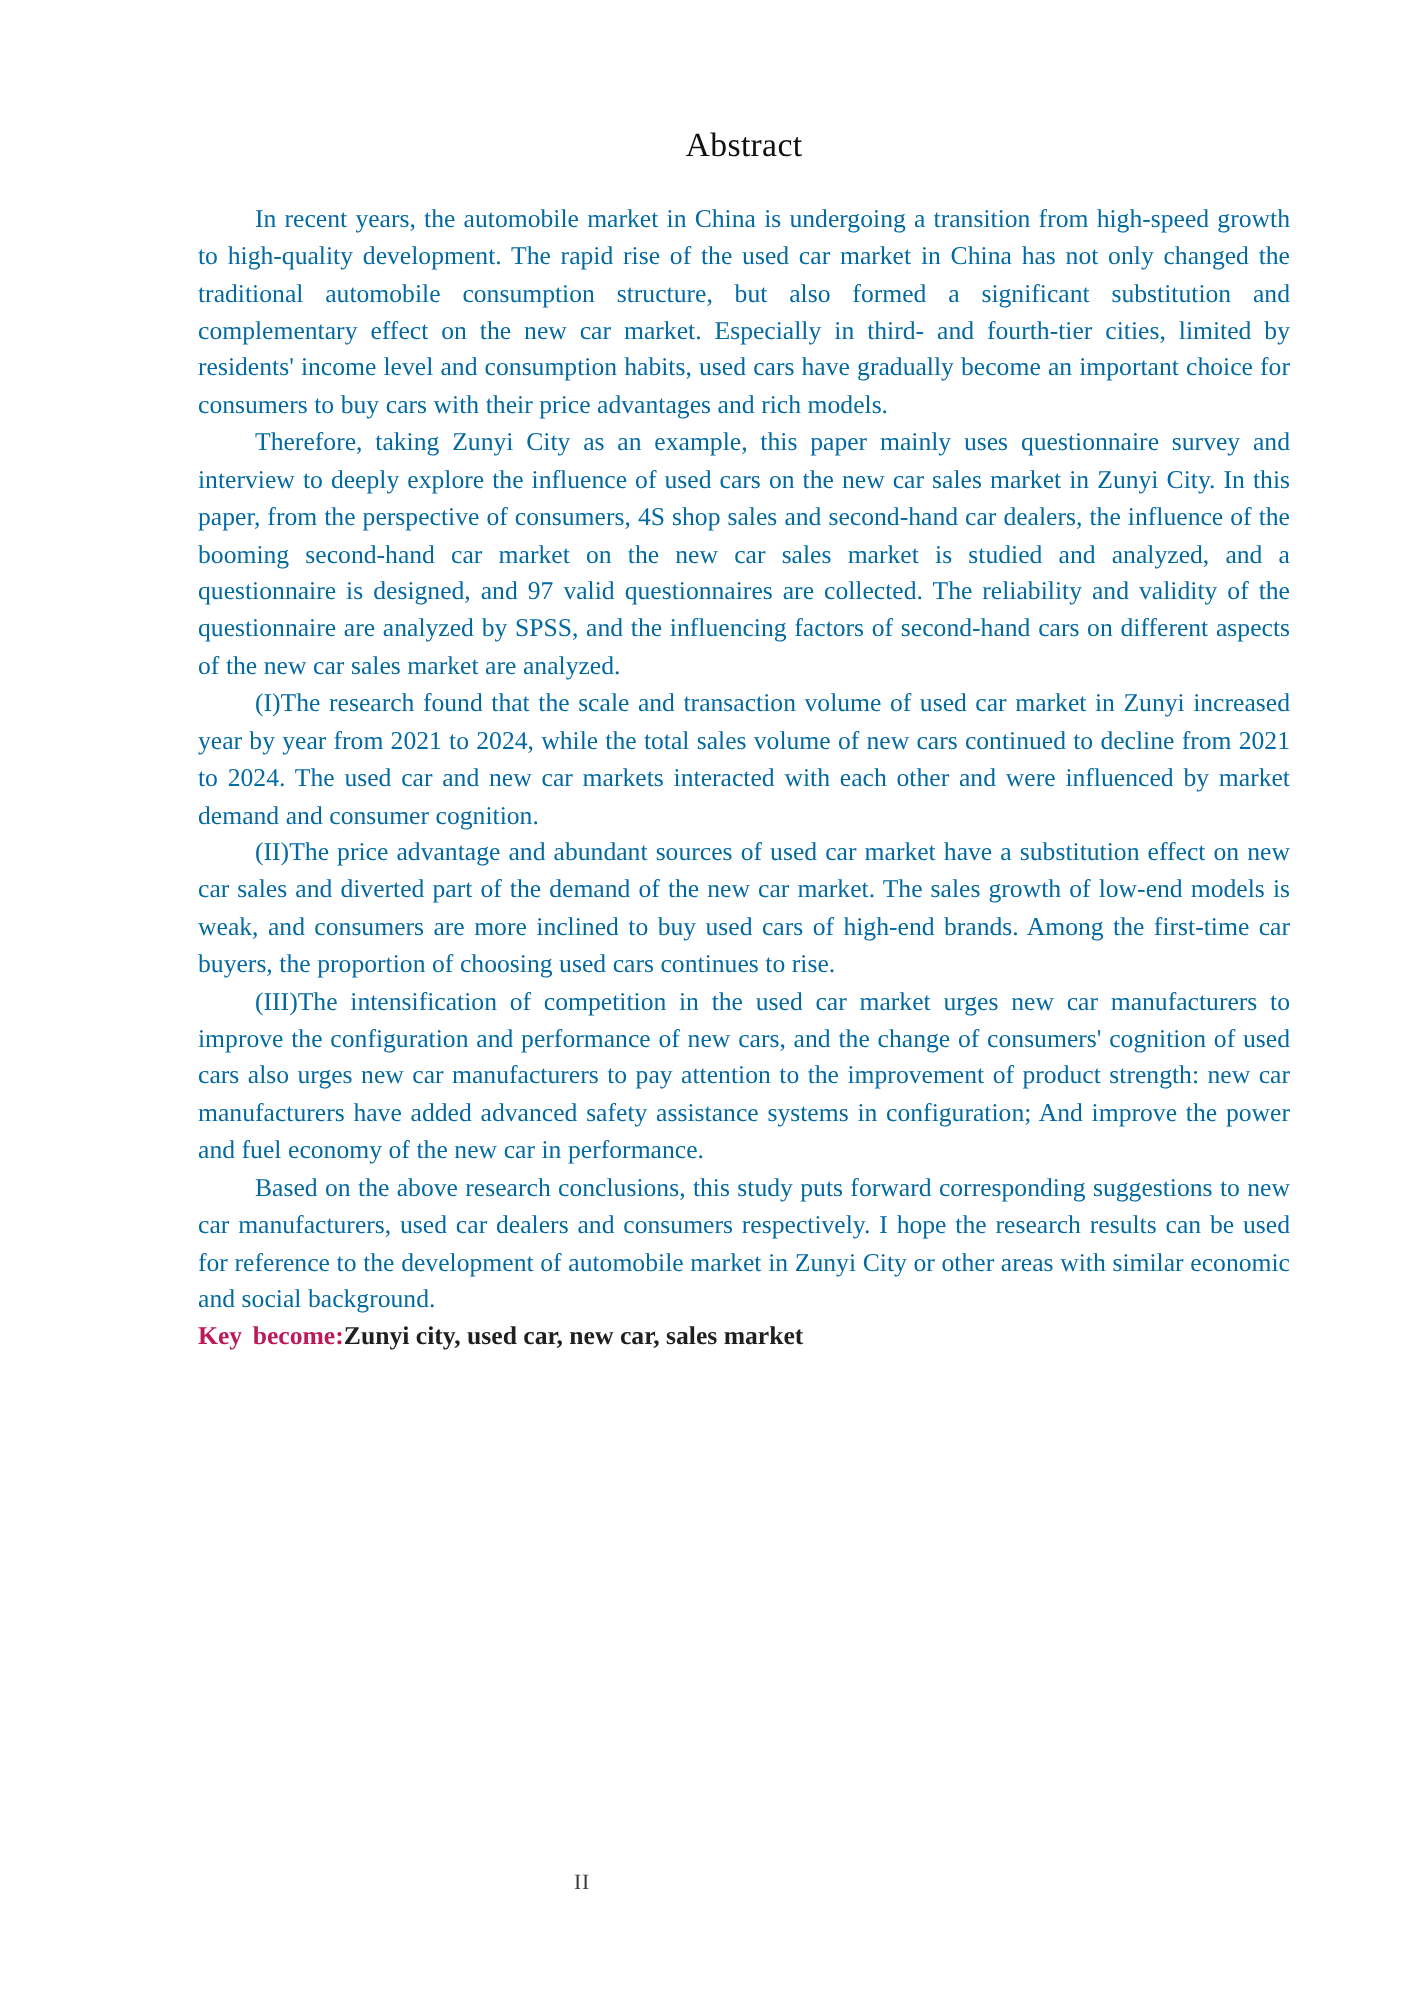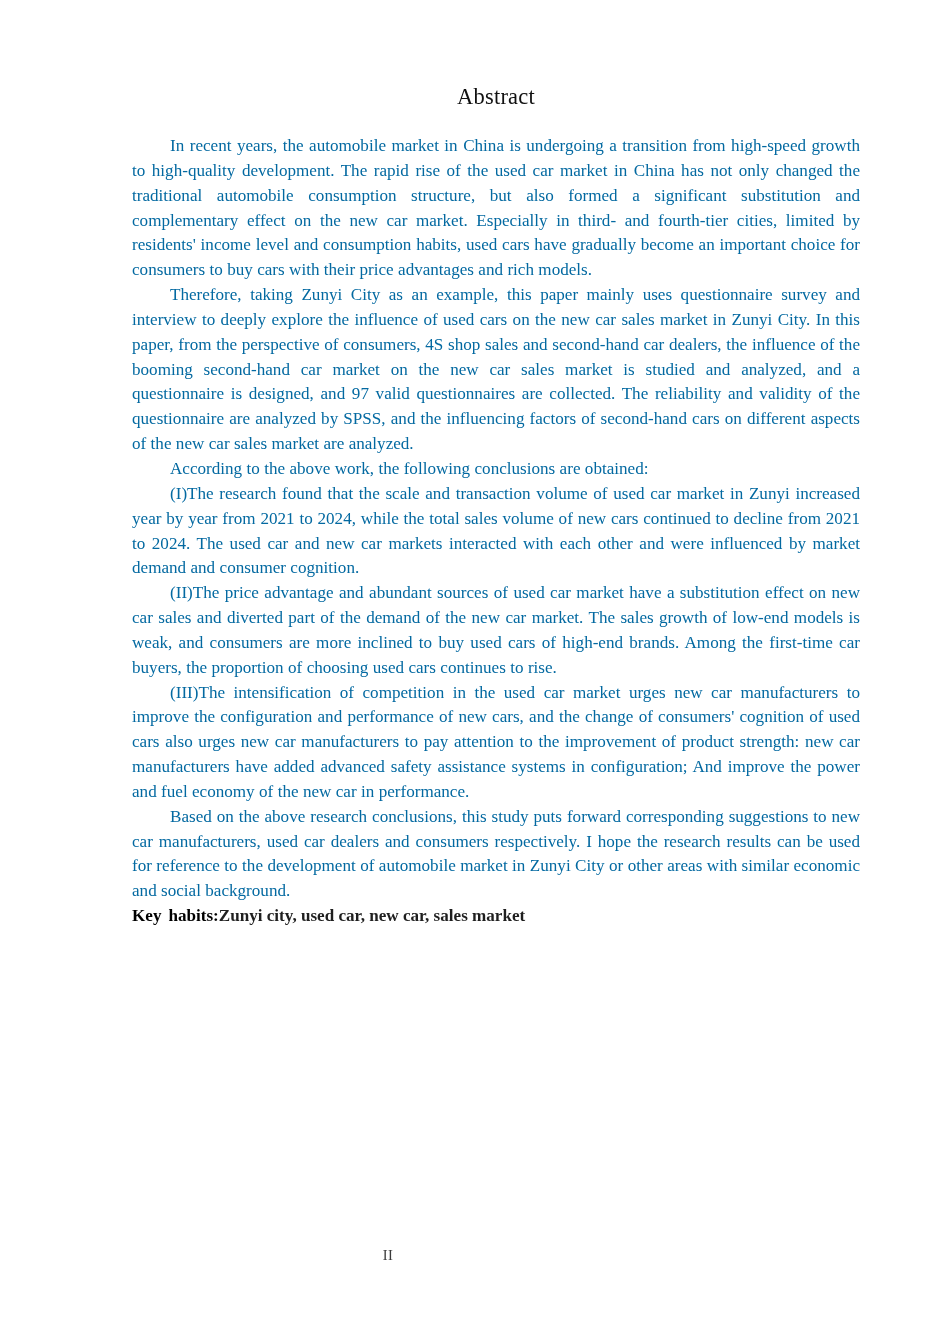--- a/index.html
+++ b/index.html
@@ -60,21 +60,21 @@
     margin: 0;
     font-size: 17.1px;
     line-height: 24.85px;
     text-align: left;
     text-indent: 0;
     color: #1f1f1f;
   }
 
   .kw-label {
     font-weight: bold;
-    color: #000000;
+    color: #be185d;
   }
 
   .kw-gap {
     display: inline-block;
     width: 7px;
   }
 
   .kw-value {
     font-weight: bold;
   }
@@ -105,31 +105,30 @@
   <div class="content">
 
     <h1 class="doc-title">Abstract</h1>
 
     <div class="body-block">
 
       <p class="para">In recent years, the automobile market in China is undergoing a transition from high-speed growth to high-quality development. The rapid rise of the used car market in China has not only changed the traditional automobile consumption structure, but also formed a significant substitution and complementary effect on the new car market. Especially in third- and fourth-tier cities, limited by residents' income level and consumption habits, used cars have gradually become an important choice for consumers to buy cars with their price advantages and rich models.</p>
 
       <p class="para">Therefore, taking Zunyi City as an example, this paper mainly uses questionnaire survey and interview to deeply explore the influence of used cars on the new car sales market in Zunyi City. In this paper, from the perspective of consumers, 4S shop sales and second-hand car dealers, the influence of the booming second-hand car market on the new car sales market is studied and analyzed, and a questionnaire is designed, and 97 valid questionnaires are collected. The reliability and validity of the questionnaire are analyzed by SPSS, and the influencing factors of second-hand cars on different aspects of the new car sales market are analyzed.</p>
 
-      <p class="para">According to the above work, the following conclusions are obtained:</p>
 
       <p class="para">(I)The research found that the scale and transaction volume of used car market in Zunyi increased year by year from 2021 to 2024, while the total sales volume of new cars continued to decline from 2021 to 2024. The used car and new car markets interacted with each other and were influenced by market demand and consumer cognition.</p>
 
       <p class="para">(II)The price advantage and abundant sources of used car market have a substitution effect on new car sales and diverted part of the demand of the new car market. The sales growth of low-end models is weak, and consumers are more inclined to buy used cars of high-end brands. Among the first-time car buyers, the proportion of choosing used cars continues to rise.</p>
 
       <p class="para">(III)The intensification of competition in the used car market urges new car manufacturers to improve the configuration and performance of new cars, and the change of consumers' cognition of used cars also urges new car manufacturers to pay attention to the improvement of product strength: new car manufacturers have added advanced safety assistance systems in configuration; And improve the power and fuel economy of the new car in performance.</p>
 
       <p class="para">Based on the above research conclusions, this study puts forward corresponding suggestions to new car manufacturers, used car dealers and consumers respectively. I hope the research results can be used for reference to the development of automobile market in Zunyi City or other areas with similar economic and social background.</p>
 
-      <p class="keywords"><span class="kw-label">Key</span><span class="kw-gap"></span><span class="kw-label">habits:</span><span class="kw-value">Zunyi city, used car, new car, sales market</span></p>
+      <p class="keywords"><span class="kw-label">Key</span><span class="kw-gap"></span><span class="kw-label">become:</span><span class="kw-value">Zunyi city, used car, new car, sales market</span></p>
 
     </div>
   </div>
 
   <div class="page-footer">
     <span class="folio">II</span>
   </div>
 
 </div>
 

